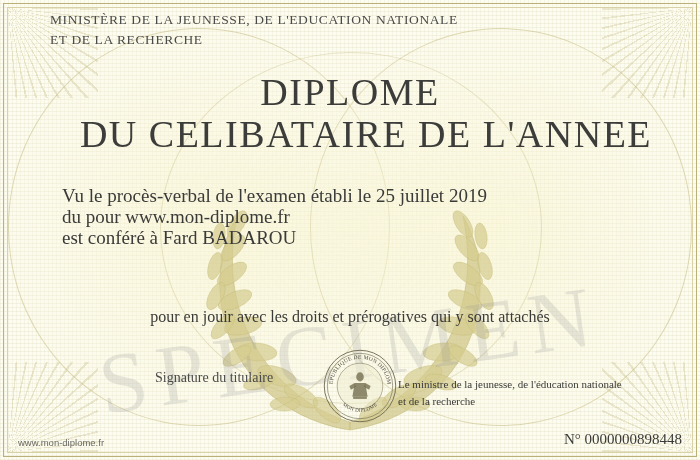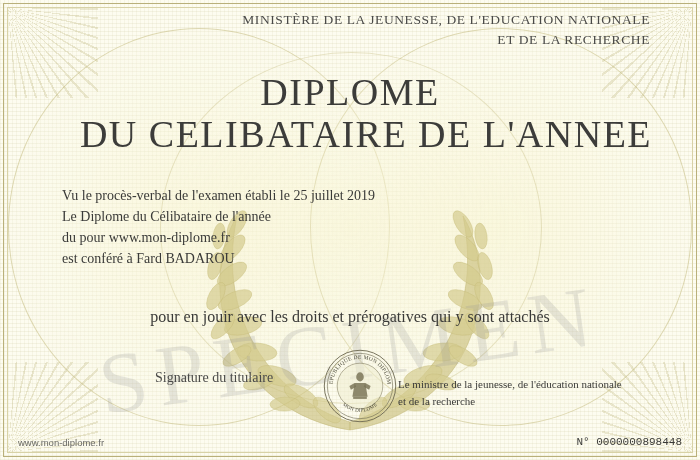--- a/index.html
+++ b/index.html
@@ -84,21 +84,21 @@
     pointer-events: none;
   }
 
   
   .content { position: absolute; inset: 0; }
 
   .ministry {
     position: absolute;
     left: 50px; right: 50px;
     top: 10px;
-    text-align: right;
+    text-align: left;
     font-size: 13.5px;
     letter-spacing: 0.6px;
     color: #4a4a48;
     line-height: 1.45;
     font-variant: small-caps;
     text-transform: uppercase;
   }
   .ministry .l2 { display: block; }
 
   .title1 {
@@ -118,21 +118,21 @@
     font-size: 38px;
     letter-spacing: 1.5px;
     color: #3c3c3a;
     margin-left: 32px;
   }
 
   .body-lines {
     position: absolute;
     left: 62px;
     top: 185px;
-    font-size: 14px;
+    font-size: 19px;
     line-height: 21px;
     color: #3a3a38;
   }
   .body-lines div { white-space: nowrap; }
 
   .enjoy {
     position: absolute;
     left: 0; right: 0;
     top: 308px;
     text-align: center;
@@ -172,23 +172,23 @@
     bottom: 12px;
     font-size: 9.5px;
     color: #6a6a66;
     font-family: "Liberation Sans", sans-serif;
     margin-top: 28px;
   }
   .footer-right {
     position: absolute;
     right: 18px;
     bottom: 12px;
-    font-size: 11px;
+    font-size: 15px;
     color: #3a3a38;
-    font-family: Liberation Mono, monospace;
+    font-family: Liberation Serif, serif;
   }
 </style>
 </head>
 <body>
 
 <div id="page">
 
   <div class="bg-base"></div>
   <div class="ellipse left"></div>
   <div class="ellipse right"></div>
@@ -254,21 +254,20 @@
     <div class="ministry">
       <span>Ministère de la Jeunesse, de l'Education Nationale</span>
       <span class="l2">et de la Recherche</span>
     </div>
 
     <div class="title1">DIPLOME</div>
     <div class="title2">DU CELIBATAIRE DE L'ANNEE</div>
 
     <div class="body-lines">
       <div>Vu le procès-verbal de l'examen établi le 25 juillet 2019</div>
-      <div>Le Diplome du Célibataire de l'année</div>
       <div>du pour www.mon-diplome.fr</div>
       <div>est conféré à Fard BADAROU</div>
     </div>
 
     <div class="enjoy">pour en jouir avec les droits et prérogatives qui y sont attachés</div>
 
     <div class="sig-left">Signature du titulaire</div>
 
     <div class="sig-right">
       <div>Le ministre de la jeunesse, de l'éducation nationale</div>

